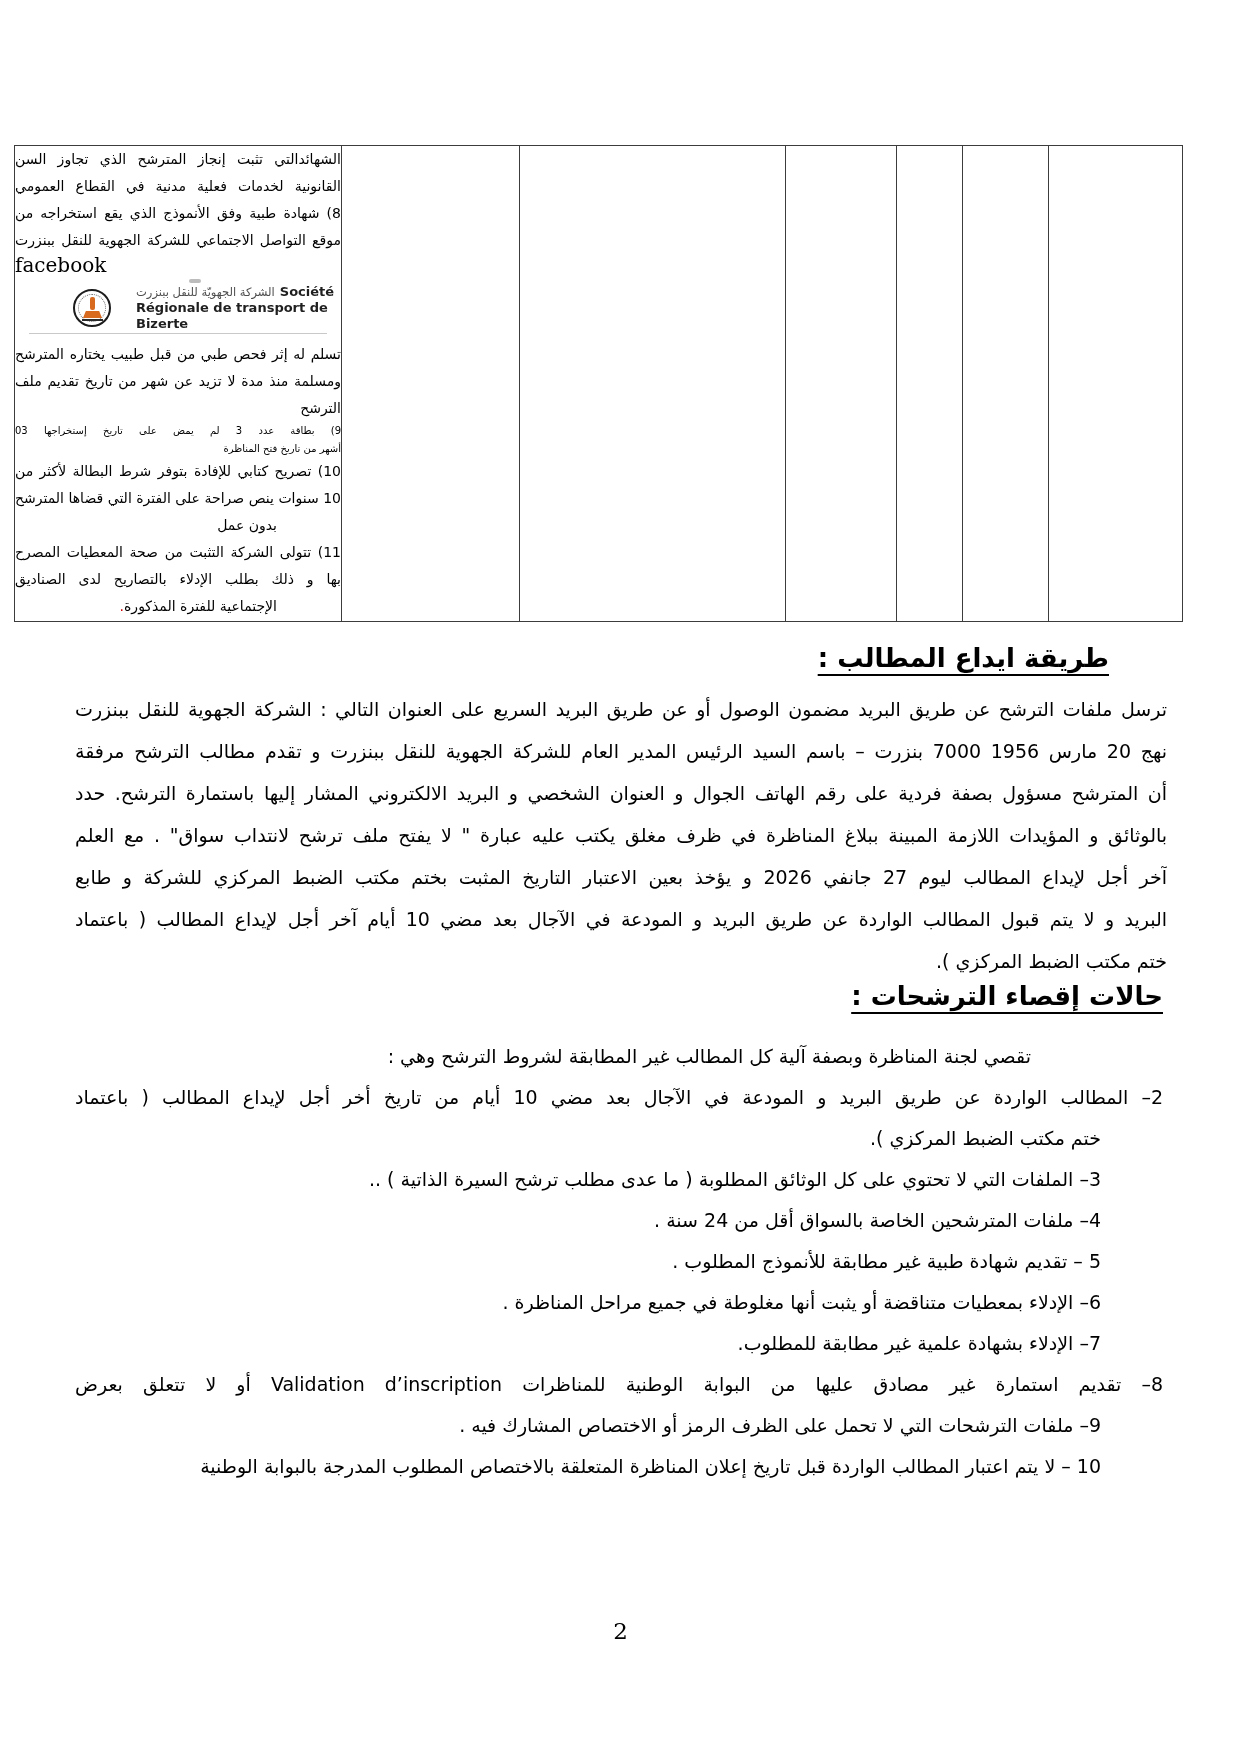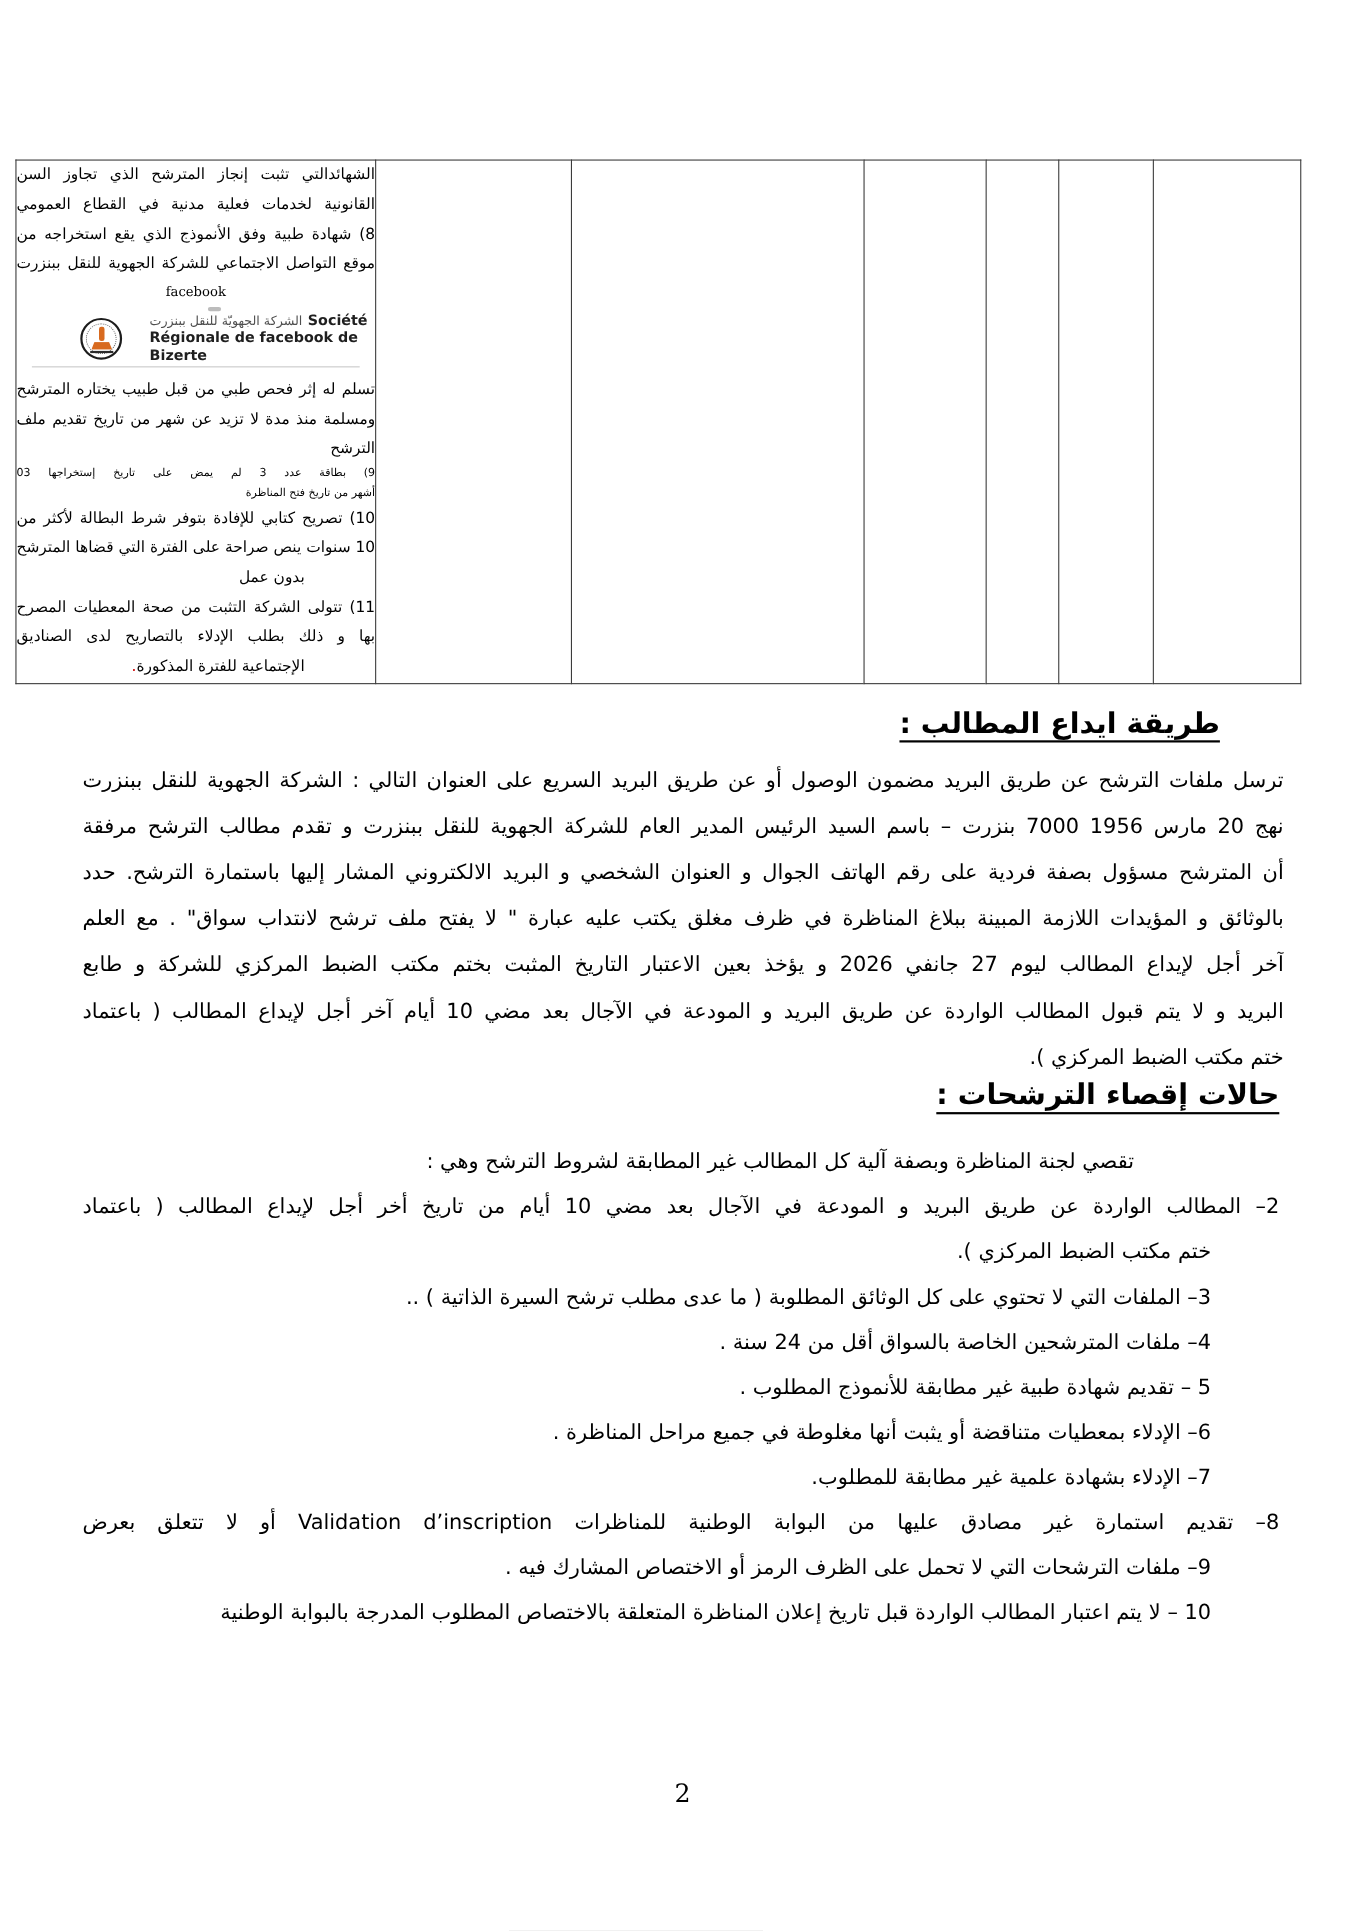--- a/index.html
+++ b/index.html
@@ -8,21 +8,21 @@
 
   
   table.doc-table{position:absolute;left:14px;top:145px;width:1168px;height:477px;
         border-collapse:collapse;direction:rtl;table-layout:fixed;}
   table.doc-table td{border:1px solid #3c3c3c;vertical-align:top;padding:0;}
   td.doc-cell{padding:5px 7px 0 7px;font-size:14px;}
   .cl{height:27px;line-height:27px;text-align:justify;text-align-last:justify;overflow:hidden;}
   .cl.r{text-align:right;text-align-last:right;}
   .cl.short{ text-align:right;text-align-last:right;padding-right:64px;}
   .cl.sm{height:18px;line-height:18px;font-size:10px;}
-  .fb{height:23px;line-height:23px;text-align:center;font-family:"DejaVu Serif",serif;font-size:12px;}
+  .fb{height:23px;line-height:23px;text-align:left;font-family:"DejaVu Serif",serif;font-size:20px;}
   .fb-mark{width:12px;height:4px;background:#bcbcbc;border-radius:2px;margin:2px 140px 4px auto;}
   .logo-row{display:flex;direction:ltr;align-items:center;gap:25px;margin:2px 0 2px 58px;height:42px;}
   .emblem{width:38px;height:38px;border-radius:50%;border:2px solid #1c1c1c;box-sizing:border-box;
           background:#fff;position:relative;flex:0 0 auto;}
   .emblem:before{content:"";position:absolute;inset:3px;border-radius:50%;border:1px dotted #6b6b6b;}
   .emblem-pole{position:absolute;left:15px;top:6px;width:5px;height:13px;background:#d86a1f;border-radius:2px;}
   .emblem-base{position:absolute;left:8px;top:20px;width:19px;height:7px;background:#d86a1f;
           clip-path:polygon(0 100%,15% 0,85% 0,100% 100%);}
   .emblem-line{position:absolute;left:7px;top:28px;width:21px;height:2px;background:#2a2a2a;}
   .logo-text{display:flex;flex-direction:column;line-height:1.25;direction:ltr;}
@@ -89,21 +89,21 @@
           <div class="emblem">
             <div class="emblem-pole"></div>
                 <div class="emblem-base"></div>
                 <div class="emblem-line"></div>
           </div>
           <div class="logo-text">
             <div class="logo-l1">
               <span class="logo-ar">الشركة الجهويّة للنقل ببنزرت</span>
               <span class="logo-fr">Société</span>
             </div>
-            <div class="logo-sub">Régionale de facebook de Bizerte</div>
+            <div class="logo-sub">Régionale de transport de Bizerte</div>
           </div>
         </div>
         <div class="logo-div"></div>
         <div class="cl">تسلم له إثر فحص طبي من قبل طبيب يختاره المترشح</div>
         <div class="cl">ومسلمة منذ مدة لا تزيد عن شهر من تاريخ تقديم ملف</div>
         <div class="cl r">الترشح</div>
         <div class="cl sm">9) بطاقة عدد 3  لم يمض على تاريخ إستخراجها 03</div>
         <div class="cl sm r">أشهر من تاريخ فتح المناظرة</div>
         <div class="cl">10) تصريح كتابي للإفادة بتوفر شرط البطالة لأكثر من</div>
         <div class="cl">10 سنوات ينص صراحة على الفترة التي قضاها المترشح</div>

